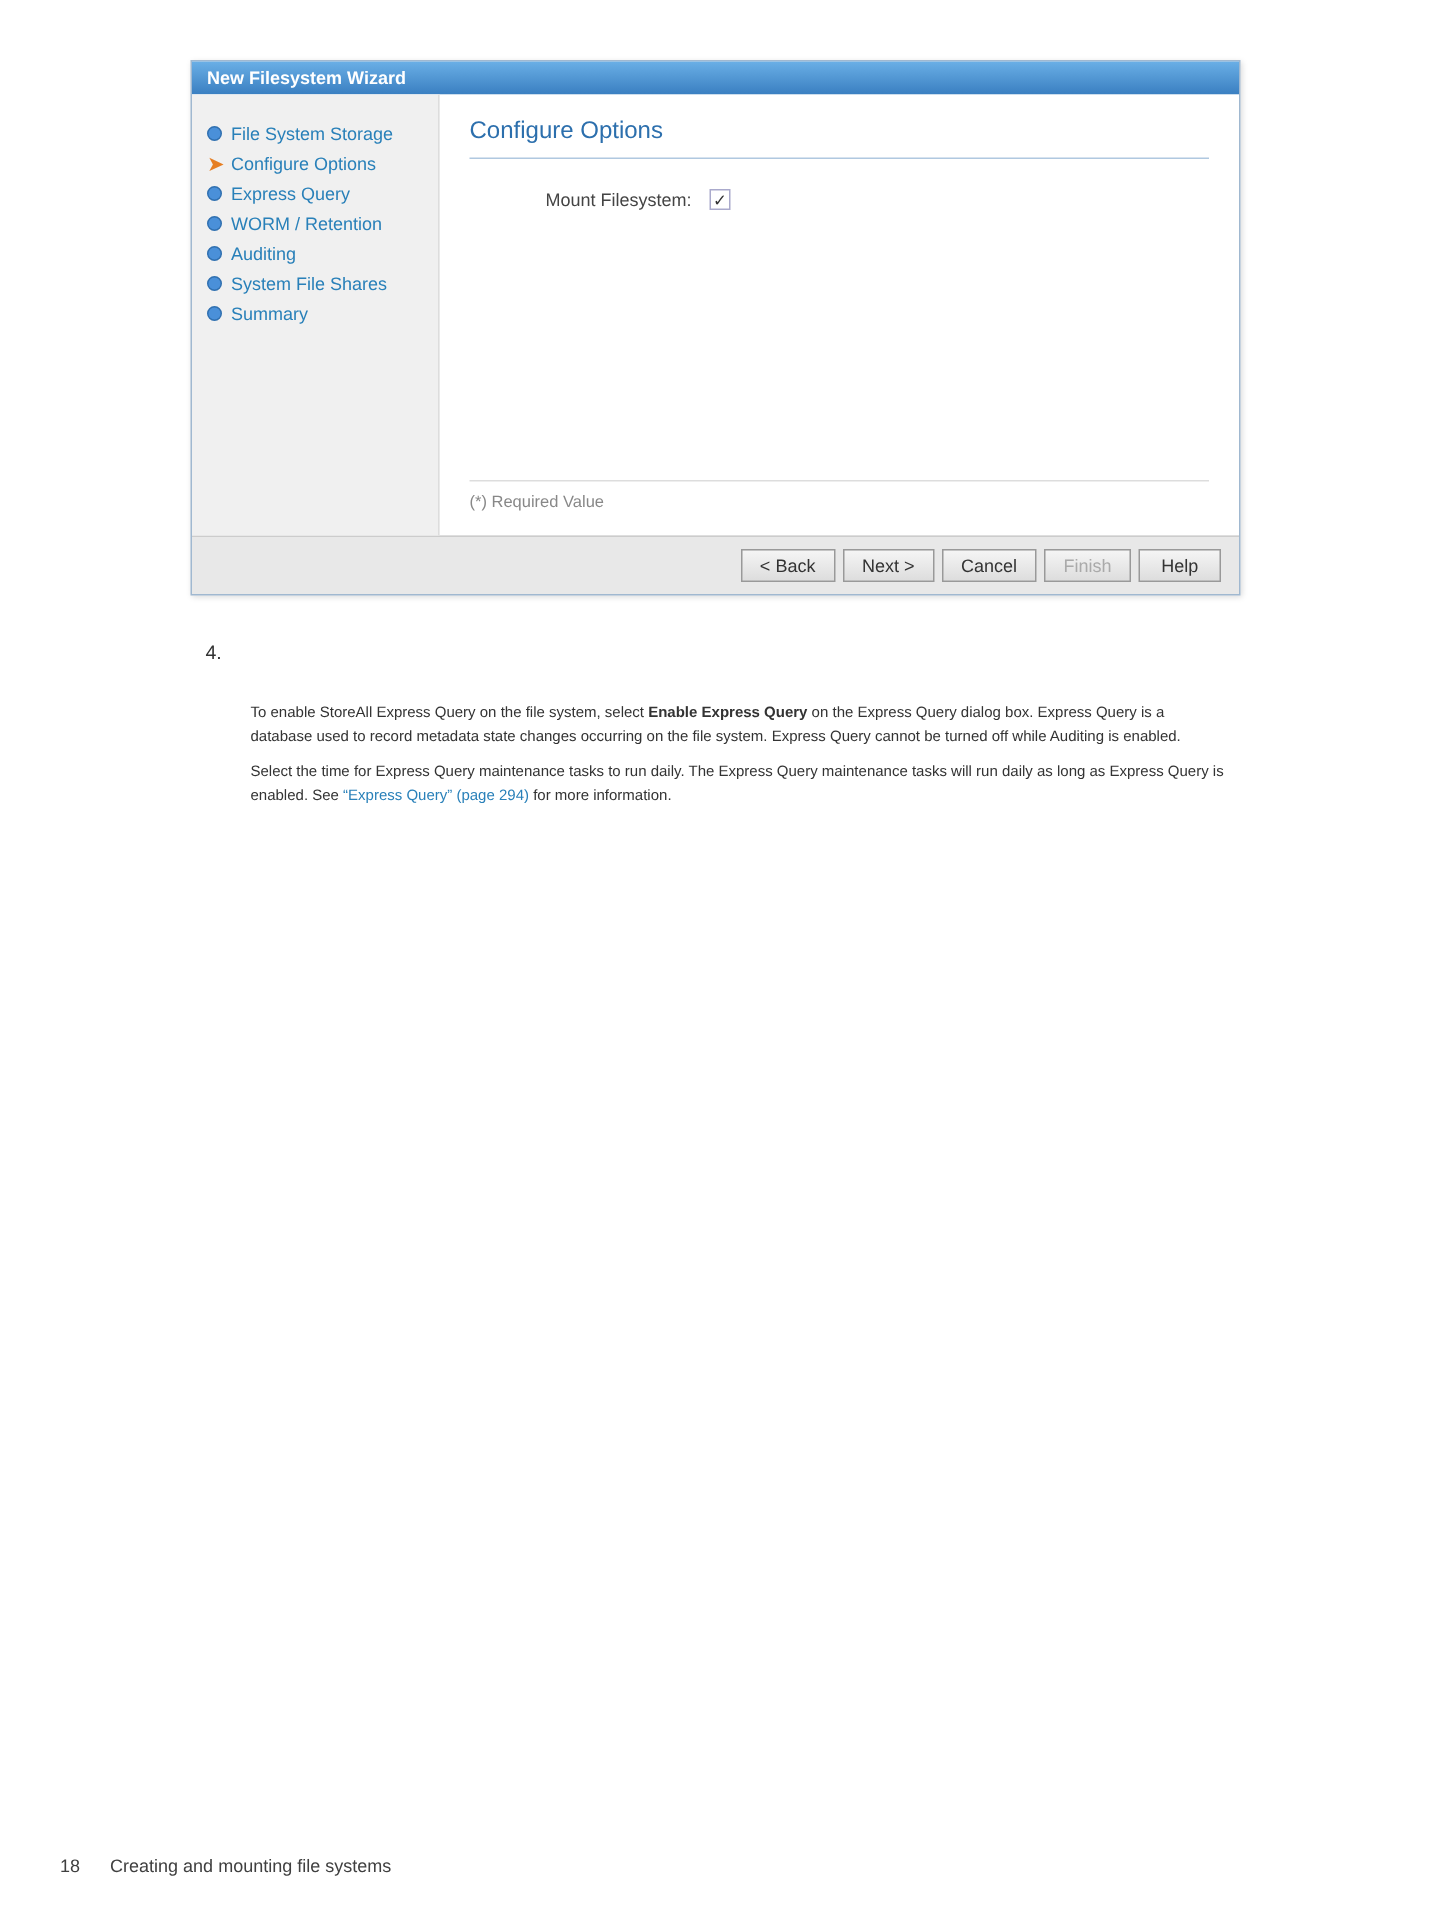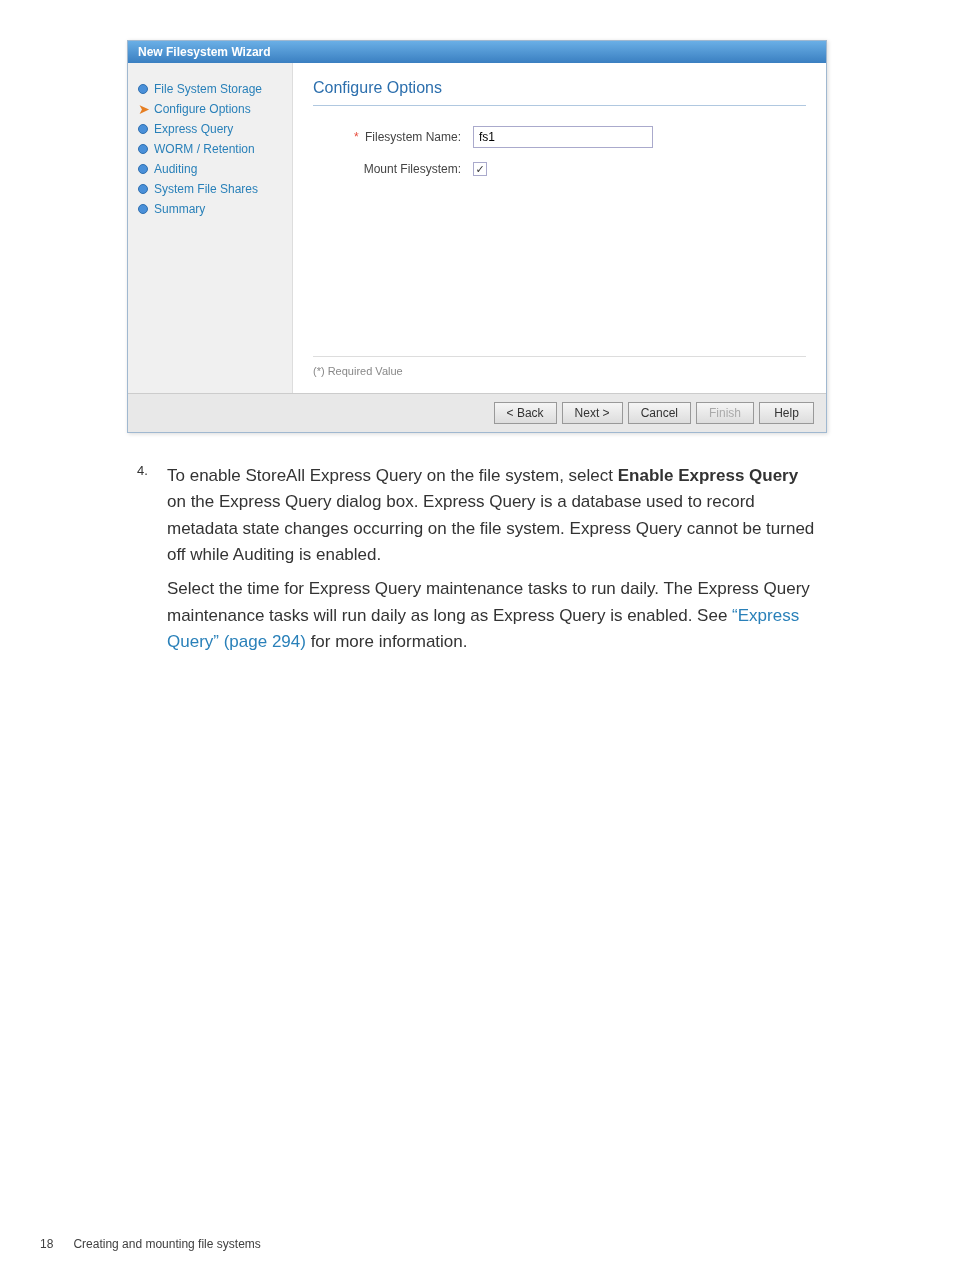--- a/index.html
+++ b/index.html
@@ -188,23 +188,24 @@
     }
 
     .number-col {
       width: 30px;
       flex-shrink: 0;
       font-size: 13px;
     }
 
     .text-col {
       flex: 1;
-      font-size: 17px;
+      font-size: 10px;
       line-height: 1.55;
       color: #333;
+      margin-top: 41px;
     }
 
     .text-col p {
       margin-bottom: 8px;
     }
 
     .link-text {
       color: #2980b9;
       text-decoration: none;
     }
@@ -263,27 +264,20 @@
 
       <div class="nav-item active">
         <span class="nav-dot blue"></span>
         <span>Summary</span>
       </div>
     </div>
 
     <div class="wizard-content">
       <div class="content-title">Configure Options</div>
 
-      <div class="form-row">
-        <div class="form-label">
-          <span class="required-star">*</span>
-          <span>Filesystem Name:</span>
-        </div>
-        <input type="text" class="form-input" value="fs1" style="">
-      </div>
 
       <div class="form-row">
         <div class="form-label">
           <span>Mount Filesystem:</span>
         </div>
         <div class="form-checkbox">✓</div>
       </div>
 
 
       <div class="required-note">(*) Required Value</div>

